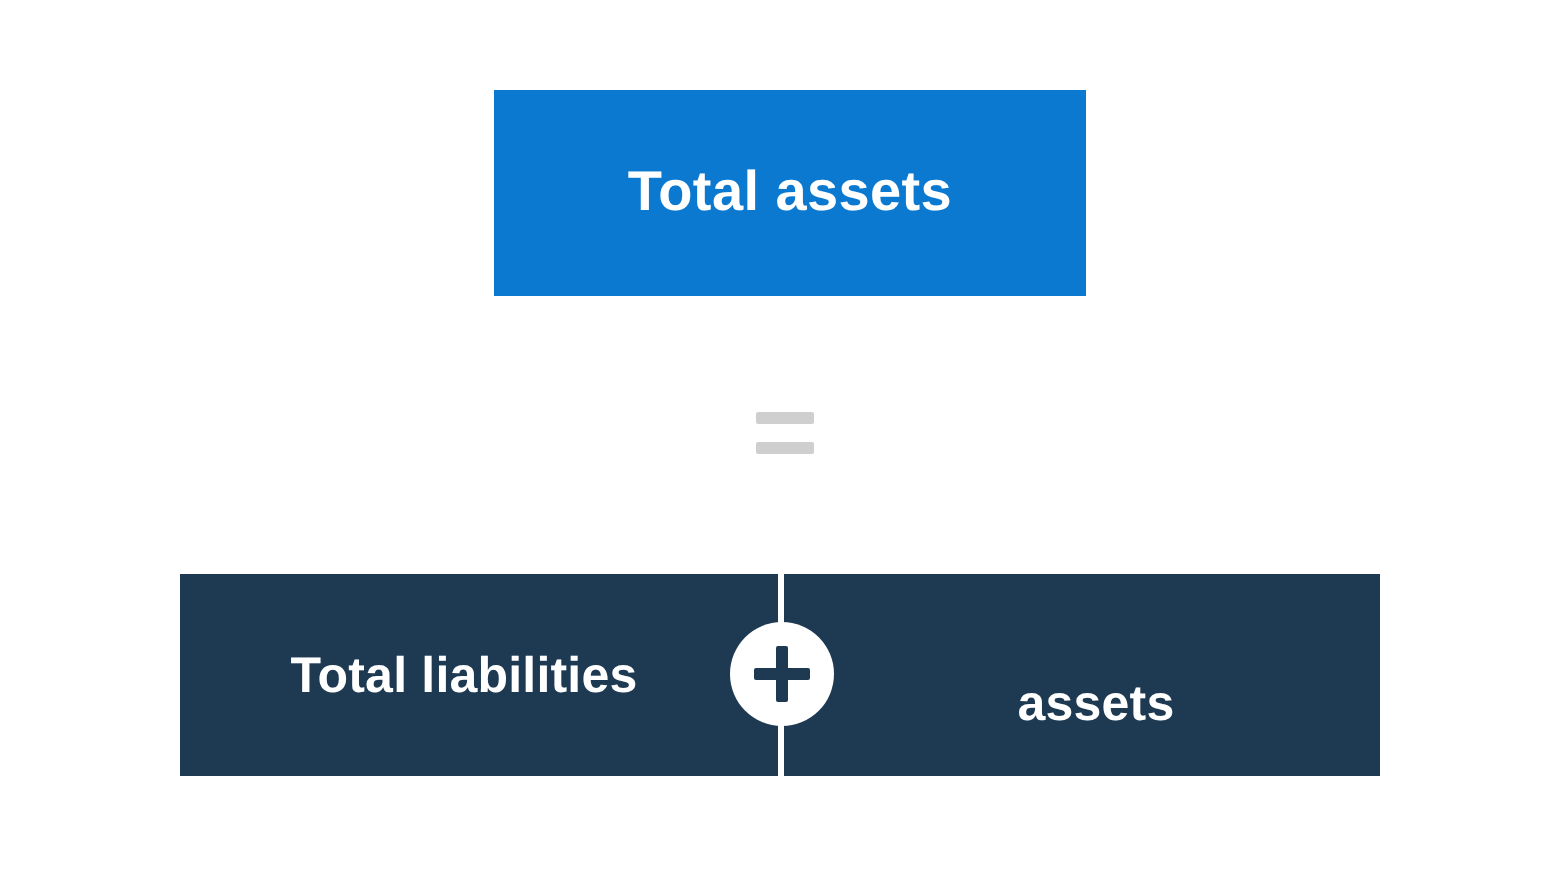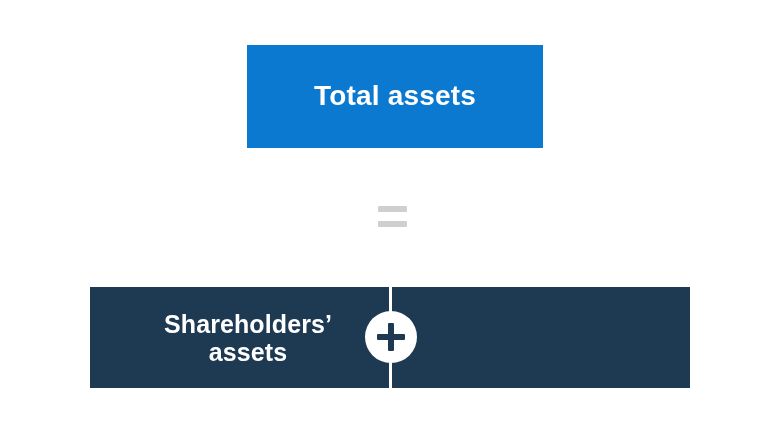--- a/index.html
+++ b/index.html
@@ -142,23 +142,26 @@
     <span class="assets-label">Total assets</span>
   </div>
 
   <div class="equals-sign">
     <span class="bar top"></span>
     <span class="bar bottom"></span>
   </div>
 
   <div class="equation-bar">
 
+    <div class="bar-half left">
+      <span class="bar-label">Total liabilities</span>
+    </div>
 
     <div class="bar-half right">
-      <span class="bar-label two-line"><span>Shareholders’</span><br><span>assets</span></span>
+      <span class="bar-label two-line"><br><span>assets</span></span>
     </div>
 
     <div class="divider-line"></div>
 
     <div class="plus-badge">
       <span class="plus-v"></span>
       <span class="plus-h"></span>
     </div>
 
   </div>

